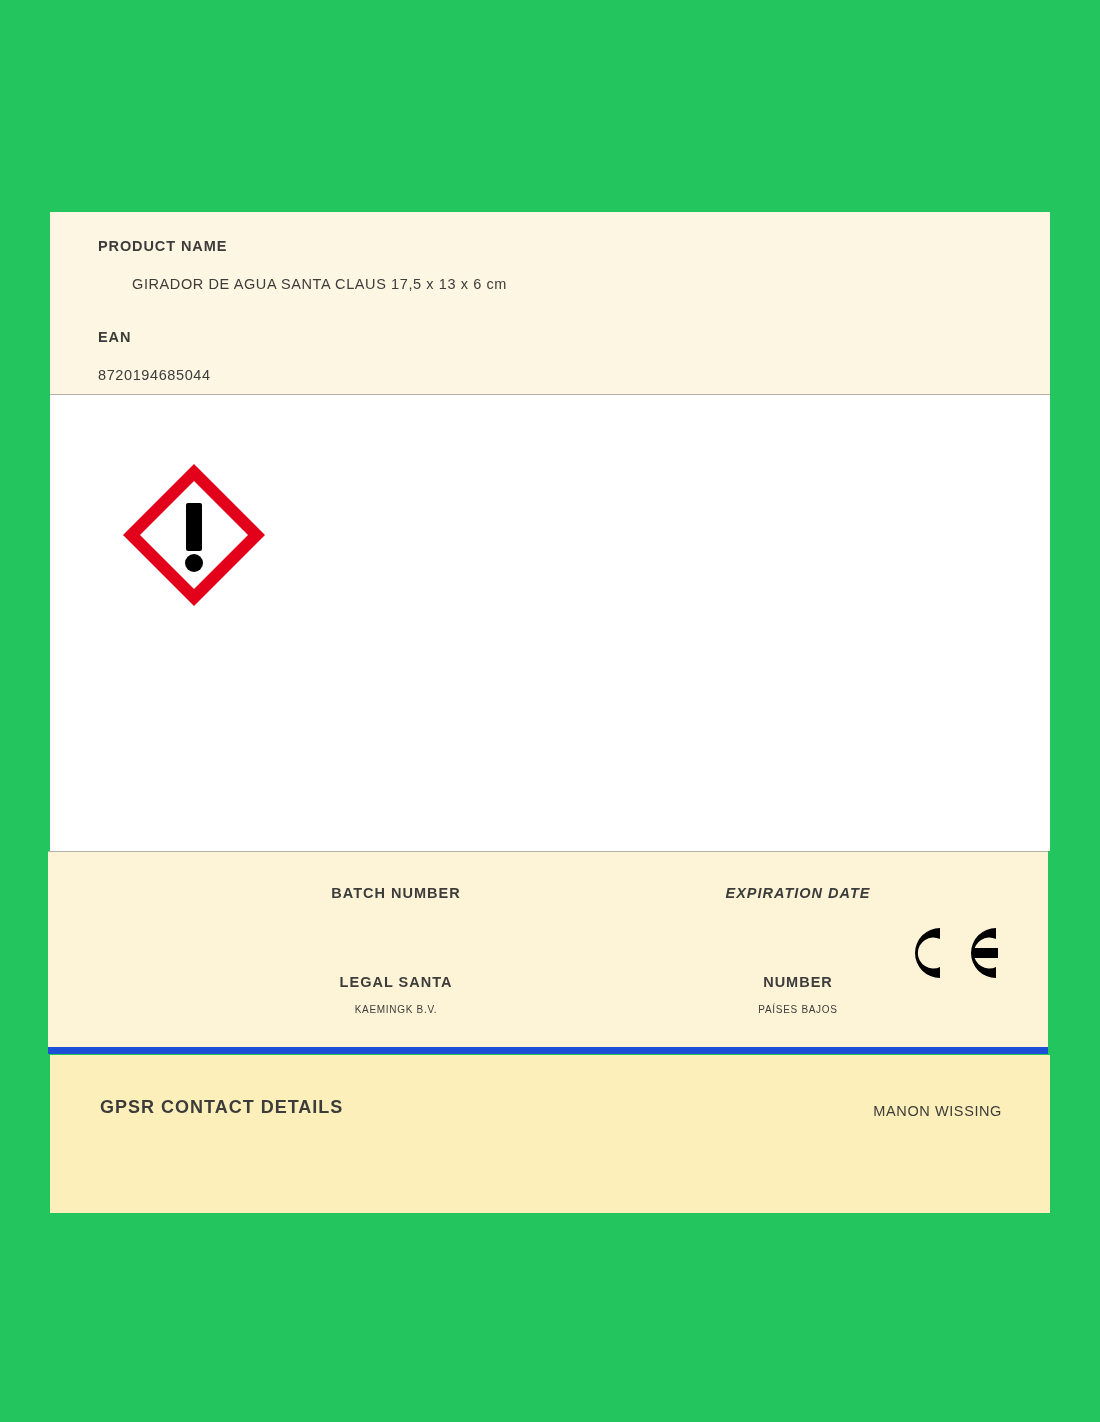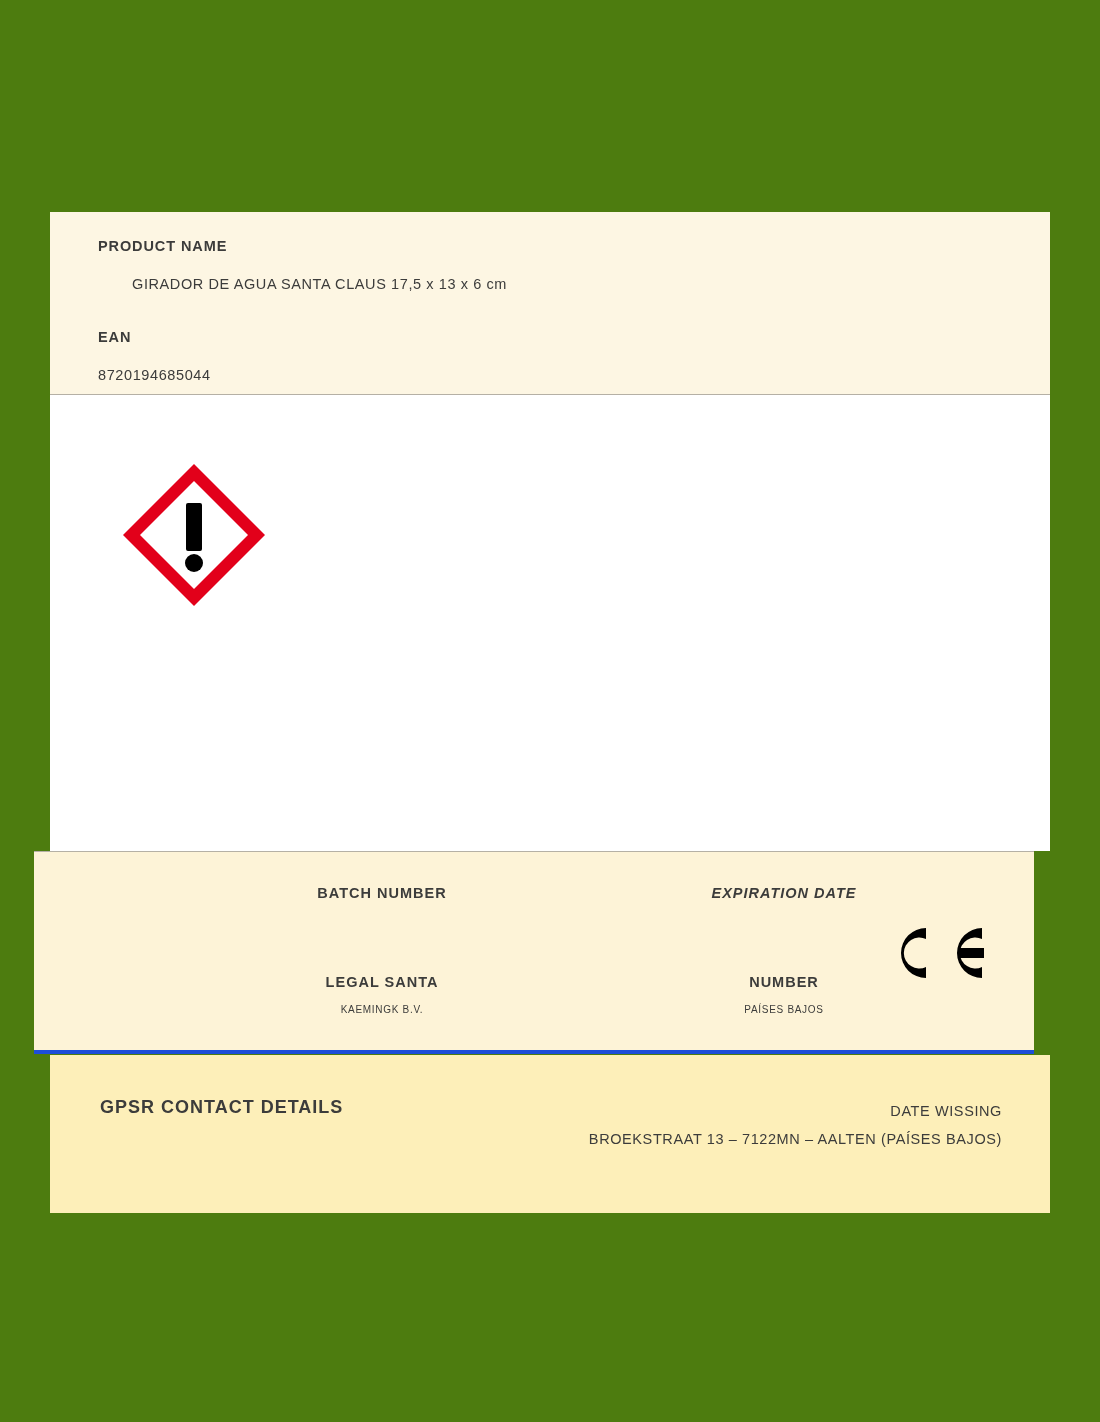--- a/index.html
+++ b/index.html
@@ -14,21 +14,21 @@
     font-family: "Liberation Sans", sans-serif;
     color: #3c3c3b;
     -webkit-font-smoothing: antialiased;
   }
 
   .page {
     position: absolute;
     left: 0; top: 0;
     width: 1100px;
     height: 1422px;
-    background: #4d7c0f;
+    background: #22c55e;
   }
 
   
   .block-top {
     position: absolute;
     left: 50px;
     top: 212px;
     width: 1000px;
     height: 183px;
     background: #fdf6e3;
@@ -65,27 +65,27 @@
     left: 68px;
     top: 64px;
     width: 152px;
     height: 152px;
   }
   .ghs-wrap svg { display: block; }
 
   
   .block-mid {
     position: absolute;
-    left: 34px;
+    left: 48px;
     top: 851px;
     width: 1000px;
     height: 203px;
     background: #fdf3d7;
     border-top: 1px solid #b5b0a5;
-    border-bottom: 4px solid #1d4ed8;
+    border-bottom: 7px solid #1d4ed8;
     box-sizing: border-box;
   }
   .mid-cell {
     position: absolute;
     text-align: center;
     width: 320px;
   }
   .mid-label {
     font-size: 14.5px;
     font-weight: bold;
@@ -185,18 +185,17 @@
 
         <path d="M92 6 A25 25 0 1 0 92 56 L92 45 A15.5 15.5 0 1 1 92 17 Z" fill="#000000"></path>
         <rect x="68" y="26" width="26" height="10" fill="#000000"></rect>
       </svg>
     </div>
   </section>
 
   <section class="block-bottom">
     <div class="gpsr-label">GPSR CONTACT DETAILS</div>
     <div class="contact-lines">
-      <div>DATE WISSING</div>
-      <div>BROEKSTRAAT 13 – 7122MN – AALTEN (PAÍSES BAJOS)</div>
+      <div>MANON WISSING</div>
     </div>
   </section>
 
 </div>
 
 </body></html>

